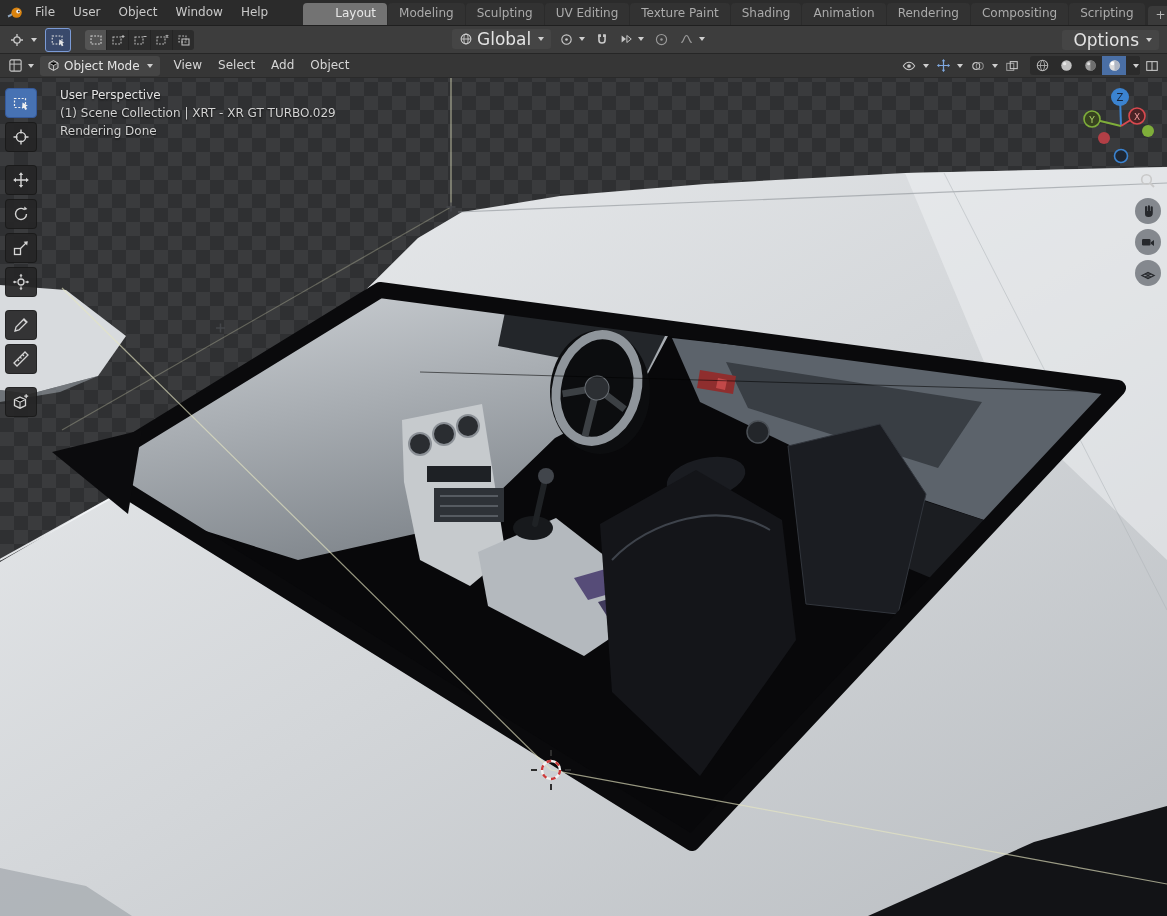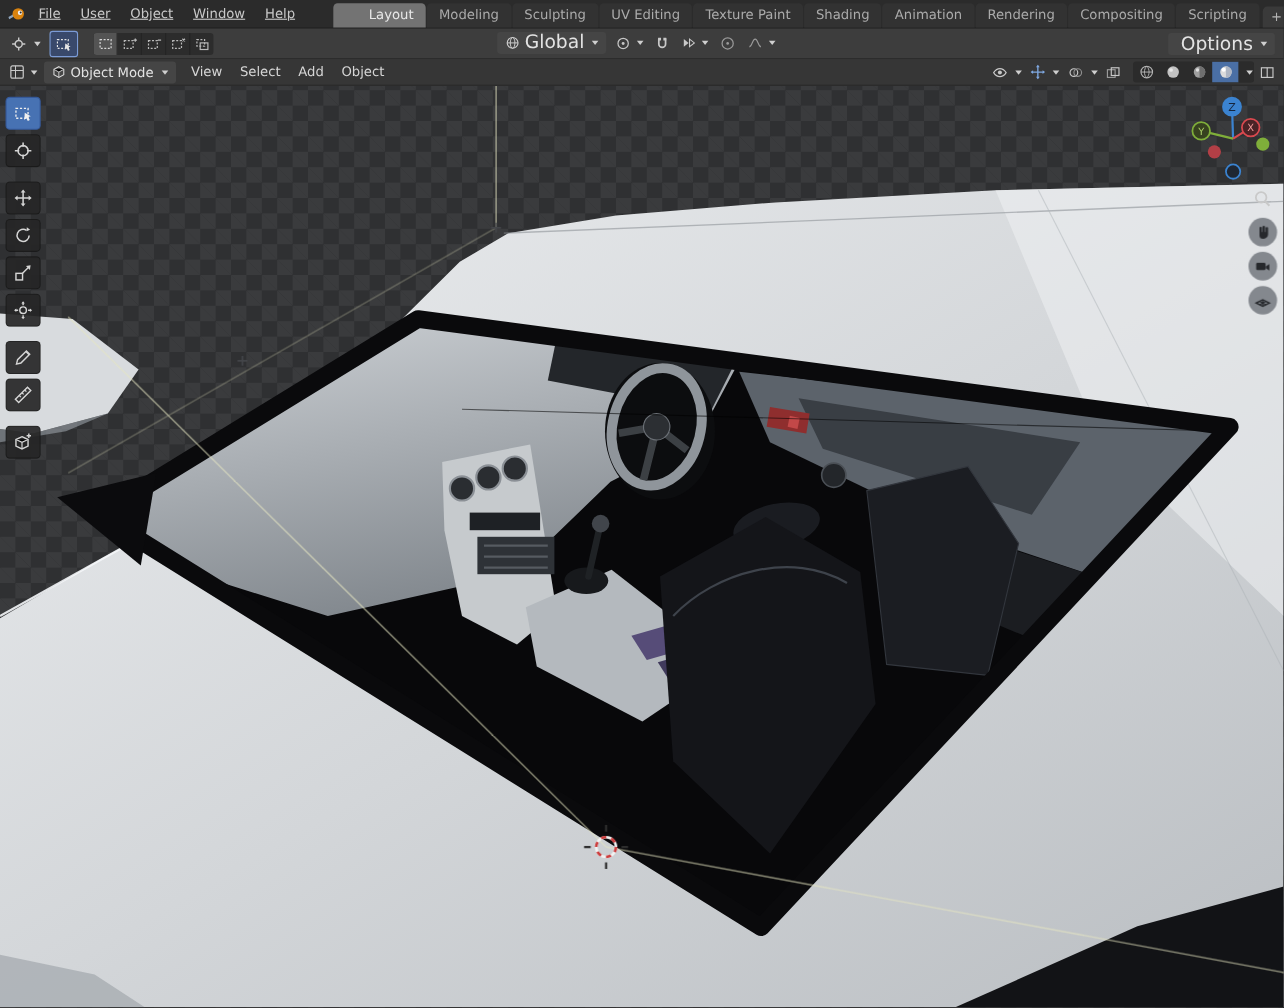--- a/index.html
+++ b/index.html
@@ -4,21 +4,21 @@
 <style>
   html,body{margin:0;padding:0;width:1167px;height:916px;overflow:hidden;
     font-family:"DejaVu Sans","Liberation Sans",sans-serif;background:#303030;color:#cfcfcf;
     -webkit-font-smoothing:antialiased;}
   .app{width:1167px;height:916px;display:flex;flex-direction:column;}
 
   
   .topbar{height:26px;background:#2b2b2b;display:flex;align-items:center;
     border-bottom:1px solid #1f1f1f;box-sizing:border-box;padding-left:6px;font-size:12px;}
   .logo{width:20px;height:20px;display:flex;align-items:center;justify-content:center;margin-right:2px;}
-  .menu-item{padding:0 9px;line-height:25px;color:#c9c9c9;cursor:default;border-radius:3px;text-decoration:underline;}
+  .menu-item{padding:0 9px;line-height:25px;color:#c9c9c9;cursor:default;border-radius:3px;}
   .tabs{display:flex;align-items:flex-end;margin-left:26px;height:100%;}
   .tab{margin-right:1px;padding:3px 11px 4px;border-radius:4px 4px 0 0;background:#323232;
     color:#ababab;font-size:12px;line-height:15px;white-space:nowrap;}
   .tab.active{background:#737373;color:#e8e8e8;padding-left:32px;}
   .tab-add{padding:2px 8px 3px;color:#b5b5b5;background:#3a3a3a;border-radius:4px 4px 0 0;margin-left:2px;}
 
   
   .toolsettings{height:28px;background:#3d3d3d;border-bottom:1px solid #262626;box-sizing:border-box;
     display:flex;align-items:center;padding:0 8px;position:relative;font-size:17px;}
   .ts-left{display:flex;align-items:center;gap:6px;}
@@ -387,20 +387,25 @@
         </span>
         <span class="icon-btn">
           <svg width="14" height="14" viewBox="0 0 16 16">
             <rect x="2" y="3" width="12" height="10" fill="none" stroke="#c8c8c8" stroke-width="1.2"></rect>
             <path d="M8 3v10" stroke="#c8c8c8" stroke-width="1.2"></path>
           </svg>
         </span>
       </div>
     </div>
 
+    <div class="vp-info">
+      <div>User Perspective</div>
+      <div class="dim">(1) Scene Collection | XRT - XR GT TURBO.029</div>
+      <div class="dim">Rendering Done</div>
+    </div>
 
     <div class="left-tools">
       <button class="tool-btn active">
         <svg width="18" height="18" viewBox="0 0 18 18">
           <rect x="2.5" y="4.5" width="11" height="9" fill="none" stroke="#f0f0f0" stroke-width="1.2" stroke-dasharray="2 1.6"></rect>
           <path d="M10.5 8.5l5.5 3.2-2.4.6 1.5 2.8-1.8 1-1.5-2.9-1.7 1.9z" fill="#f0f0f0"></path>
         </svg>
       </button>
       <button class="tool-btn">
         <svg width="18" height="18" viewBox="0 0 18 18">

